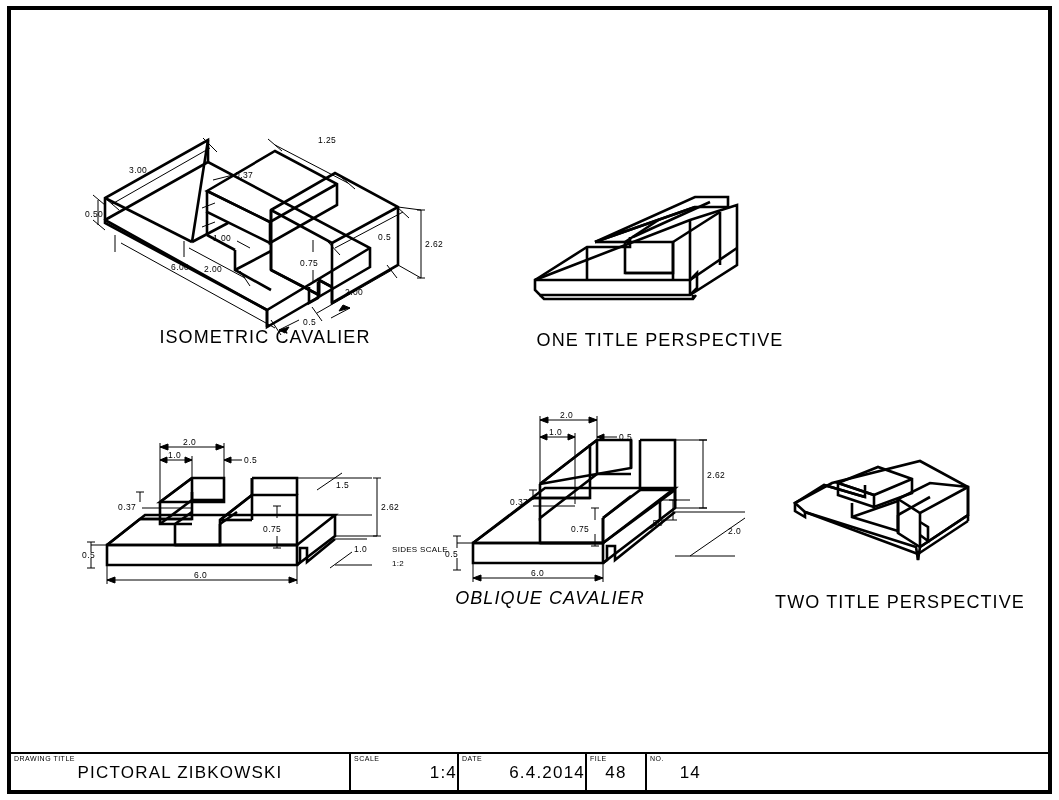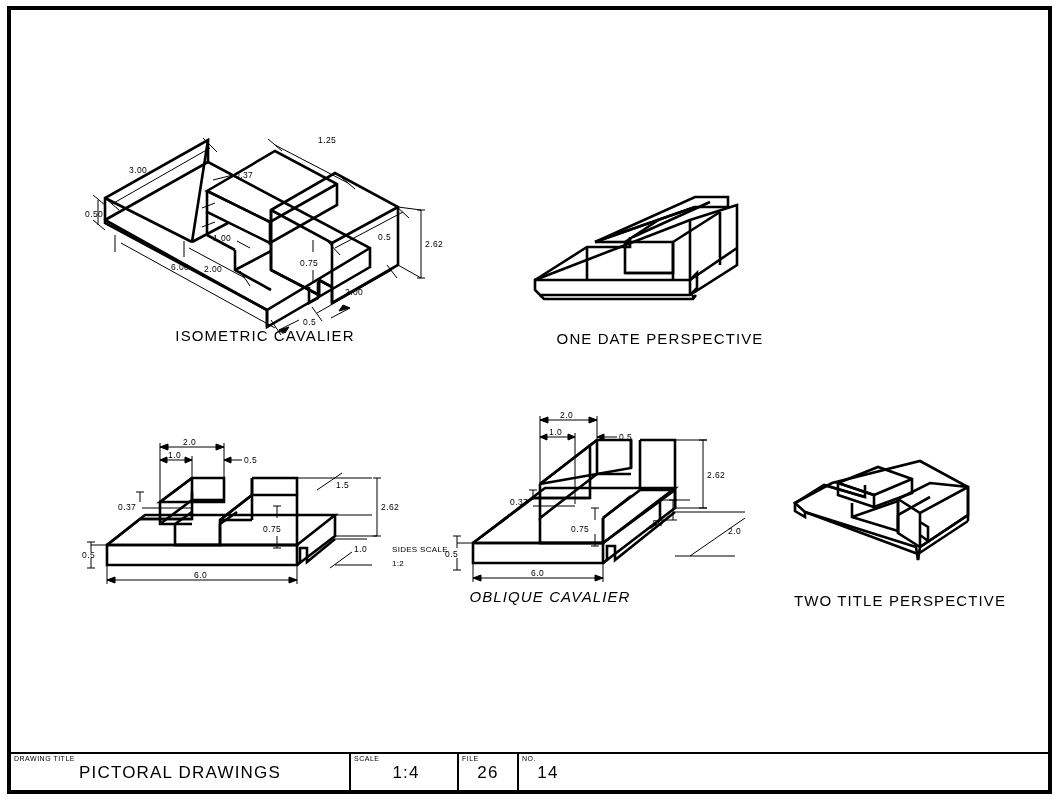--- a/index.html
+++ b/index.html
@@ -30,21 +30,21 @@
     border: 4px solid #000000;
     box-sizing: border-box;
   }
   .drawing-cell {
     position: absolute;
   }
   .caption {
     position: absolute;
     text-align: center;
     font-family: "Liberation Sans", sans-serif;
-    font-size: 15px;
+    font-size: 18px;
     letter-spacing: 1.1px;
     color: #000000;
     white-space: nowrap;
   }
   svg { display: block; overflow: visible; }
   .obj { fill: none; stroke: #000000; stroke-width: 2.6; stroke-linejoin: miter; stroke-linecap: butt; }
   .dim { fill: none; stroke: #000000; stroke-width: 1.0; }
   .dimtxt { font-family: "Liberation Sans", sans-serif; font-size: 8.5px; fill: #000000; letter-spacing: 0.4px; }
   .dimtxt-sm { font-family: "Liberation Sans", sans-serif; font-size: 8px; fill: #000000; letter-spacing: 0.3px; }
 
@@ -83,21 +83,21 @@
     left: 0; right: 0;
     top: 9px;
     text-align: center;
     font-size: 17px;
     font-family: "Liberation Sans", sans-serif;
     letter-spacing: 1.2px;
     color: #000;
     white-space: nowrap;
   }
   .tb-value.left {
-    text-align: center;
+    text-align: right;
     padding-left: 4px;
   }
   #tb-title { width: 340px; }
   #tb-drawnby { width: 351px; }
   #tb-scale { width: 108px; }
   #tb-date { width: 128px; }
   #tb-file { width: 60px; }
   #tb-no { width: 54px; border-right: none; padding-left: 8px; }
 </style>
 </head>
@@ -252,21 +252,21 @@
       <path class="obj" d="M 103,52 L 180,17"></path>
       <path class="obj" d="M 143,57 L 190,27"></path>
 
       <path class="obj" d="M 143,57 L 143,95"></path>
       <path class="obj" d="M 160,35 L 160,95"></path>
       <path class="obj" d="M 190,27 L 190,80"></path>
 
       <path class="obj" d="M 160,95 L 167,88 L 167,103 L 160,110"></path>
     </svg>
   </div>
-  <div class="caption" style="left:505px; top:330px; width:310px;">ONE DATE PERSPECTIVE</div>
+  <div class="caption" style="left:505px; top:330px; width:310px;">ONE TITLE PERSPECTIVE</div>
 
   <div class="drawing-cell" style="left:82px; top:440px; width:360px; height:150px;">
     <svg width="360" height="150" viewBox="0 0 360 150">
 
       <path class="obj" d="M 25,105 L 25,125 L 215,125 L 215,105 Z"></path>
       <path class="obj" d="M 25,105 L 215,105"></path>
 
       <path class="obj" d="M 25,105 L 63,75 L 253,75 L 215,105"></path>
       <path class="obj" d="M 215,125 L 253,96 L 253,75"></path>
       <path class="obj" d="M 215,125 L 218,122 L 218,108 L 225,108 L 225,122 L 253,99"></path>
@@ -518,29 +518,33 @@
       <path class="obj" d="M 130,58 L 130,92"></path>
       <path class="obj" d="M 108,44 L 108,78"></path>
       <path class="obj" d="M 130,80 L 138,86 L 138,72 L 130,67"></path>
     </svg>
   </div>
   <div class="caption" style="left:760px; top:592px; width:280px;">TWO TITLE PERSPECTIVE</div>
 
   <div id="title-block">
     <div class="tb-cell" id="tb-title">
       <div class="tb-label">DRAWING TITLE</div>
-      <div class="tb-value">PICTORAL DRAWINGS</div>
+      <div class="tb-value">PICTORAL ZIBKOWSKI</div>
     </div>
     <div class="tb-cell" id="tb-scale">
       <div class="tb-label">SCALE</div>
       <div class="tb-value left">1:4</div>
     </div>
+    <div class="tb-cell" id="tb-date">
+      <div class="tb-label">DATE</div>
+      <div class="tb-value left">6.4.2014</div>
+    </div>
     <div class="tb-cell" id="tb-file">
       <div class="tb-label">FILE</div>
-      <div class="tb-value">26</div>
+      <div class="tb-value">48</div>
     </div>
     <div class="tb-cell" id="tb-no">
       <div class="tb-label">NO.</div>
       <div class="tb-value left">14</div>
     </div>
   </div>
 
 </div>
 
 </body></html>

